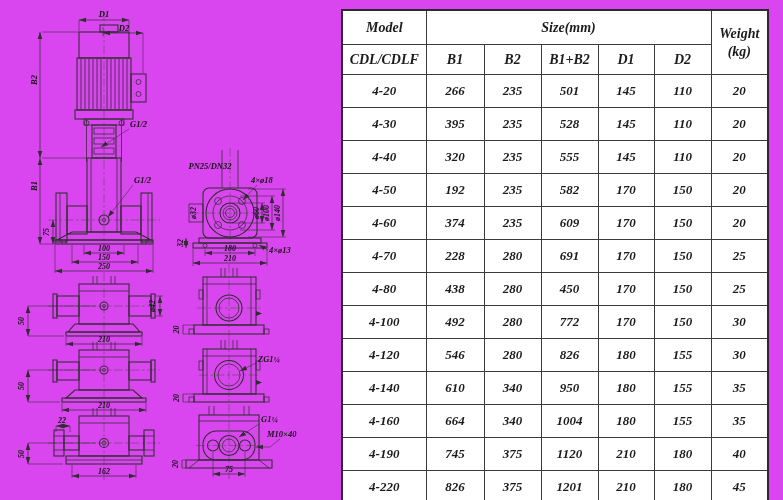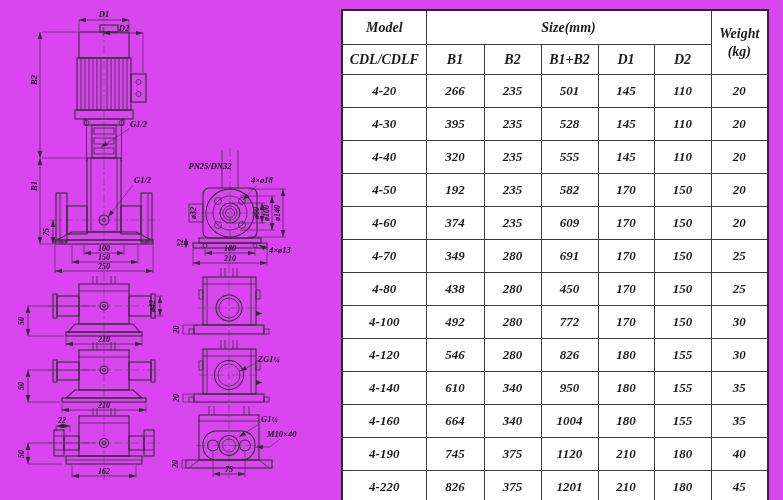--- a/index.html
+++ b/index.html
@@ -436,21 +436,21 @@
           <td>4-60</td>
           <td>374</td>
           <td>235</td>
           <td>609</td>
           <td>170</td>
           <td>150</td>
           <td>20</td>
         </tr>
         <tr>
           <td>4-70</td>
-          <td>349</td>
+          <td>228</td>
           <td>280</td>
           <td>691</td>
           <td>170</td>
           <td>150</td>
           <td>25</td>
         </tr>
         <tr>
           <td>4-80</td>
           <td>438</td>
           <td>280</td>

